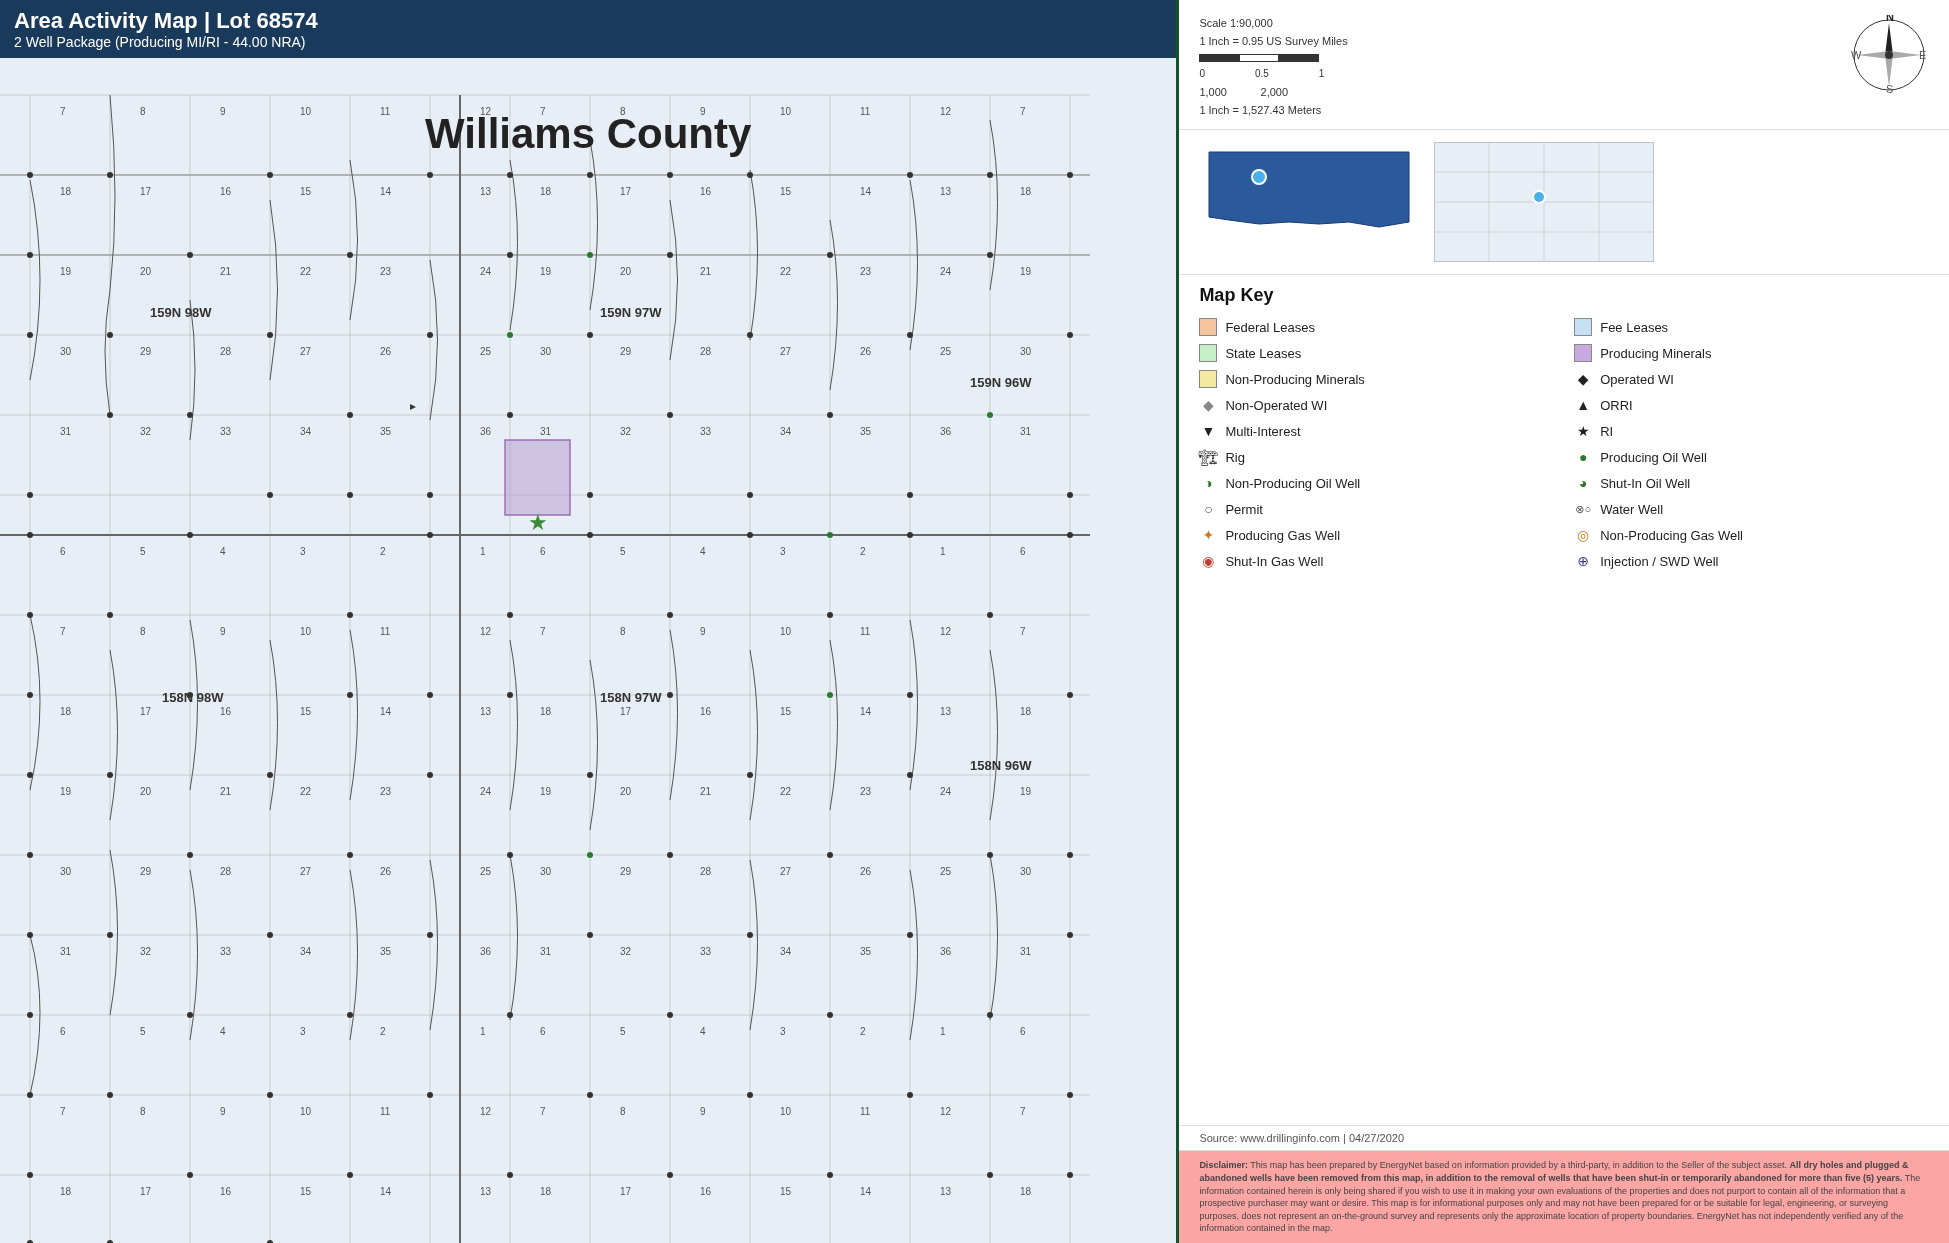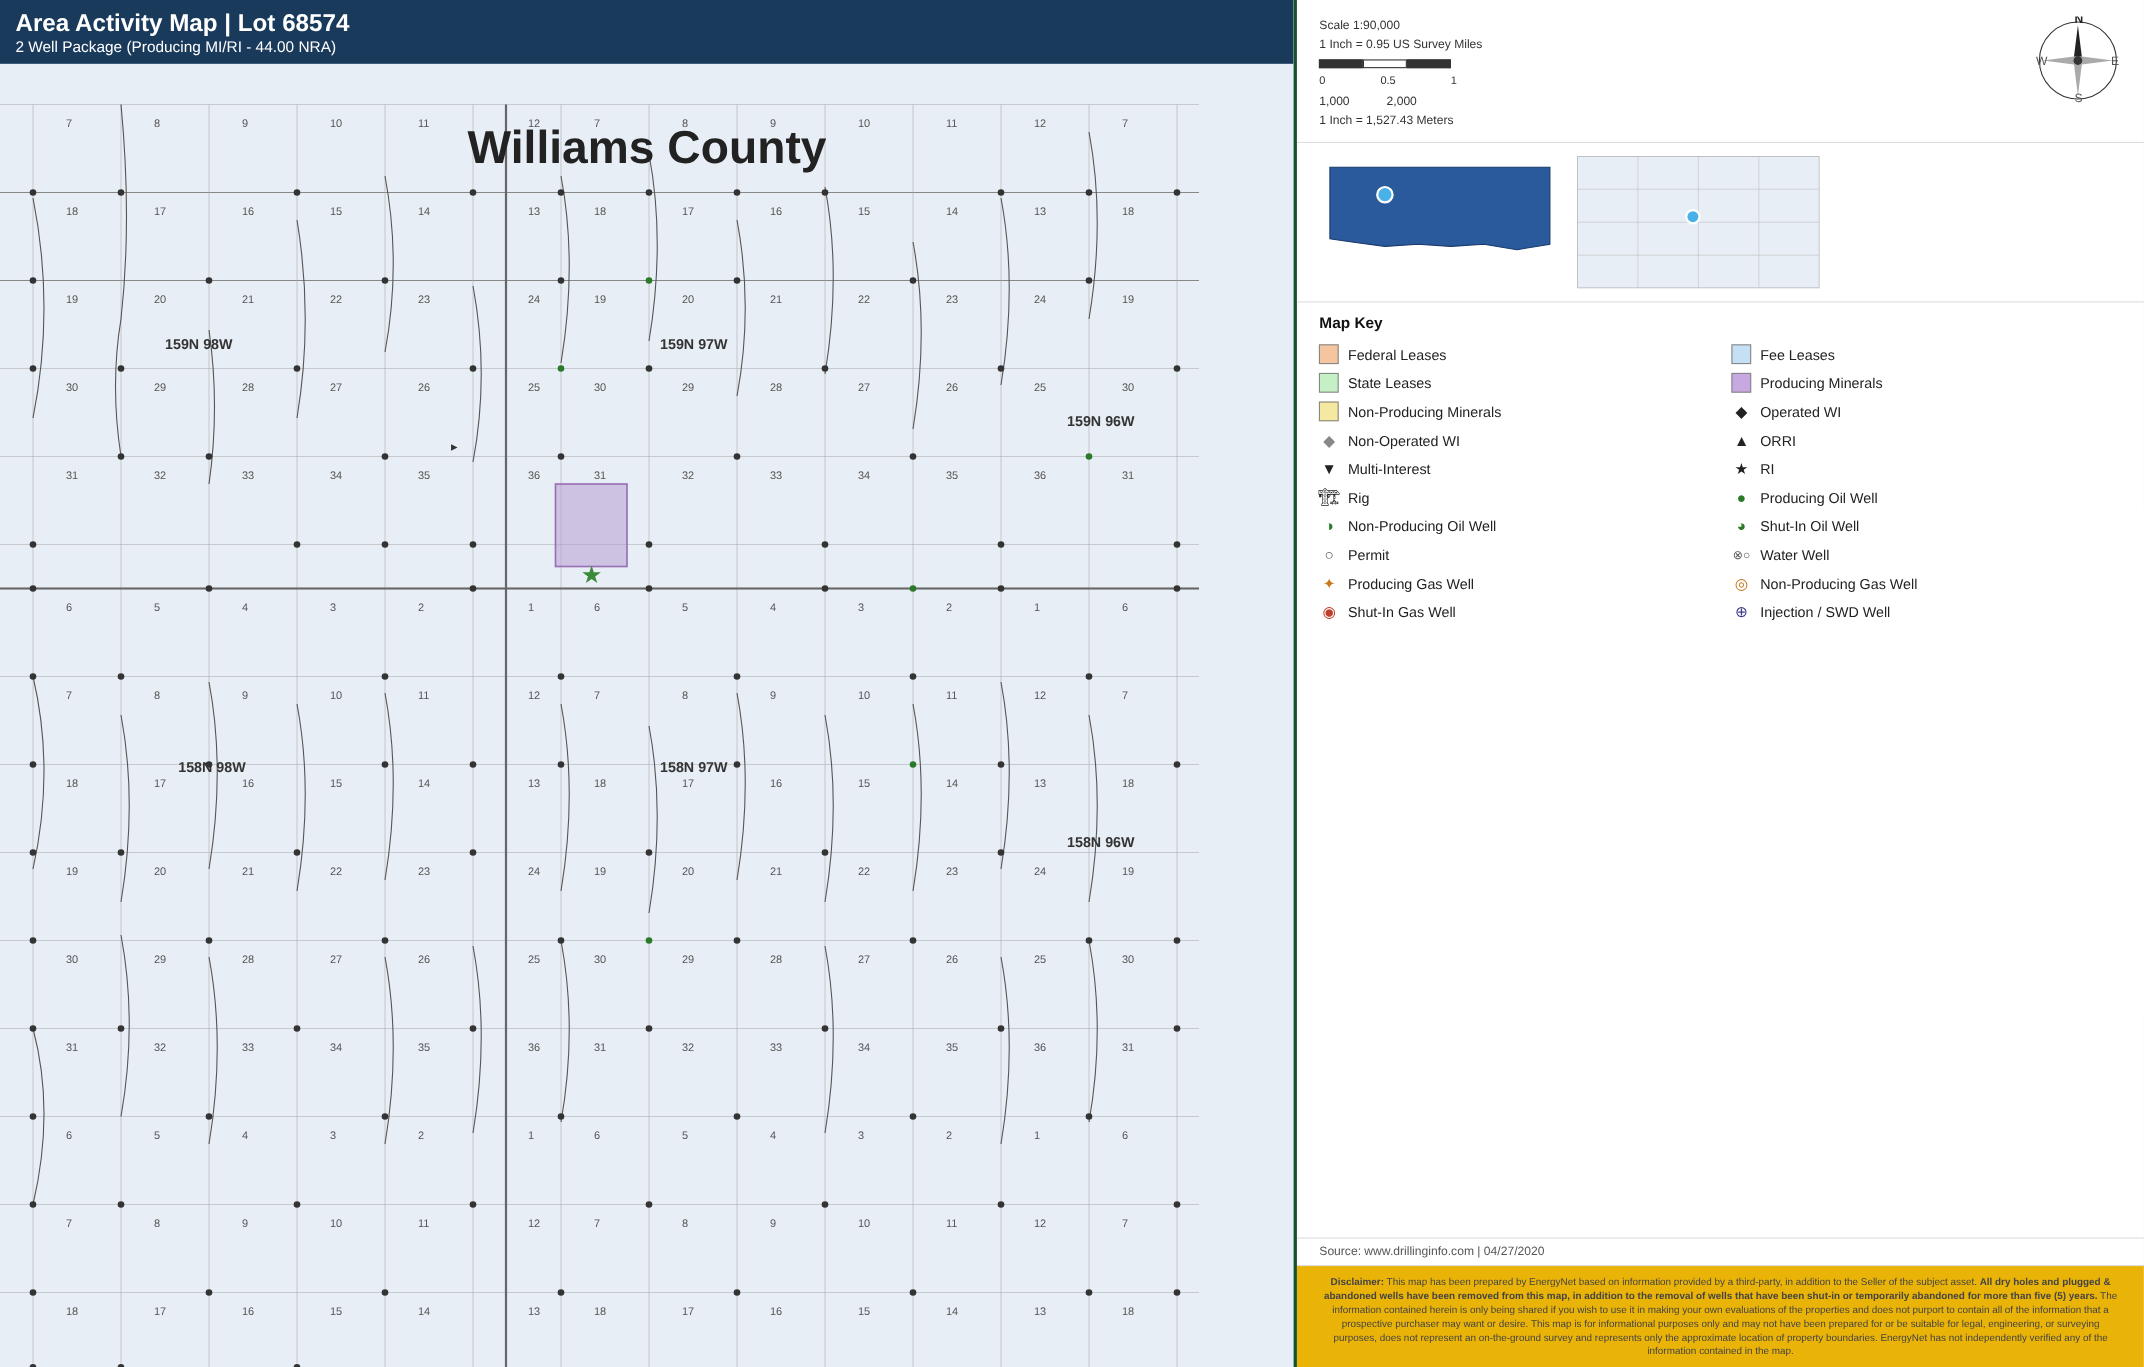--- a/index.html
+++ b/index.html
@@ -112,21 +112,21 @@
       padding: 12px 20px;
       border-bottom: 1px solid #ddd;
     }
 
     
     #map-key {
       padding: 10px 20px;
       flex: 1;
     }
     #map-key h3 {
-      font-size: 14px;
+      font-size: 18px;
       font-weight: bold;
       margin-bottom: 10px;
       color: #111;
     }
     .key-grid {
       display: grid;
       grid-template-columns: 1fr 1fr;
       gap: 4px 20px;
     }
     .key-item {
@@ -161,22 +161,21 @@
       border-top: 1px solid #ddd;
     }
 
     
     #disclaimer {
       padding: 8px 20px;
       font-size: 9px;
       color: #444;
       border-top: 1px solid #ddd;
       line-height: 1.4;
-      background: #eab308;
-      text-align: center;
+      background: #fca5a5;
     }
   </style>
 </head>
 <body>
 
 <div id="map-container">
 
   <div id="map-header">
     <div class="title">Area Activity Map | Lot 68574</div>
     <div class="subtitle">2 Well Package (Producing MI/RI - 44.00 NRA)</div>

